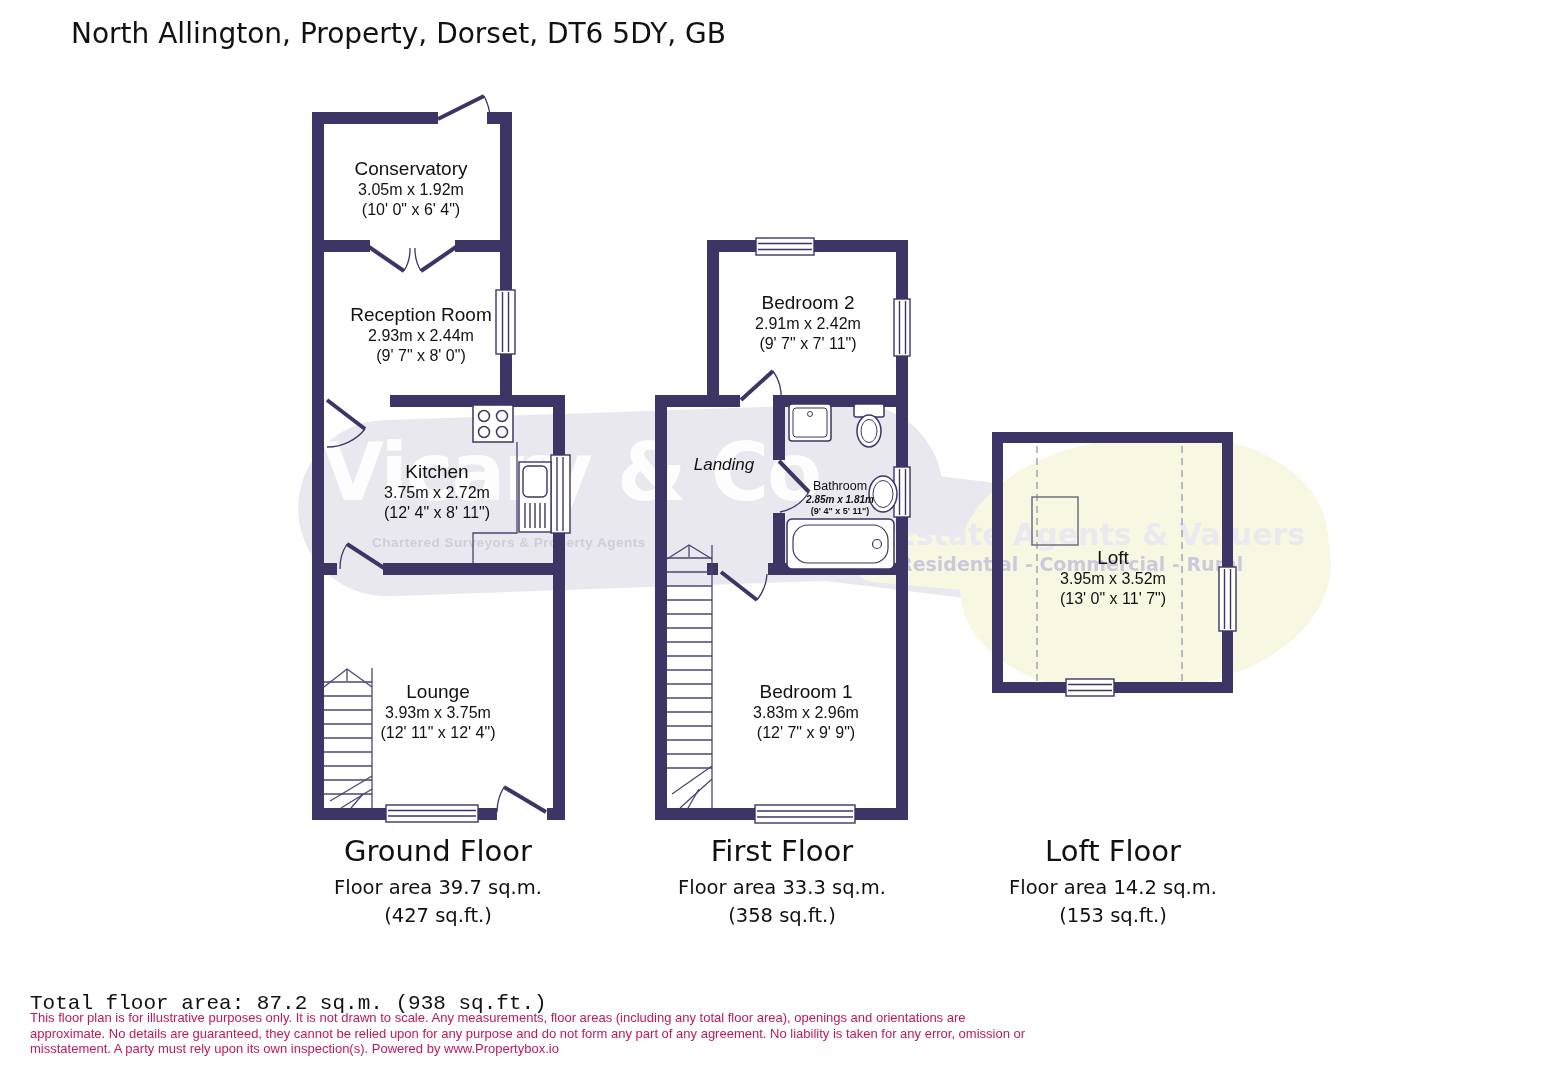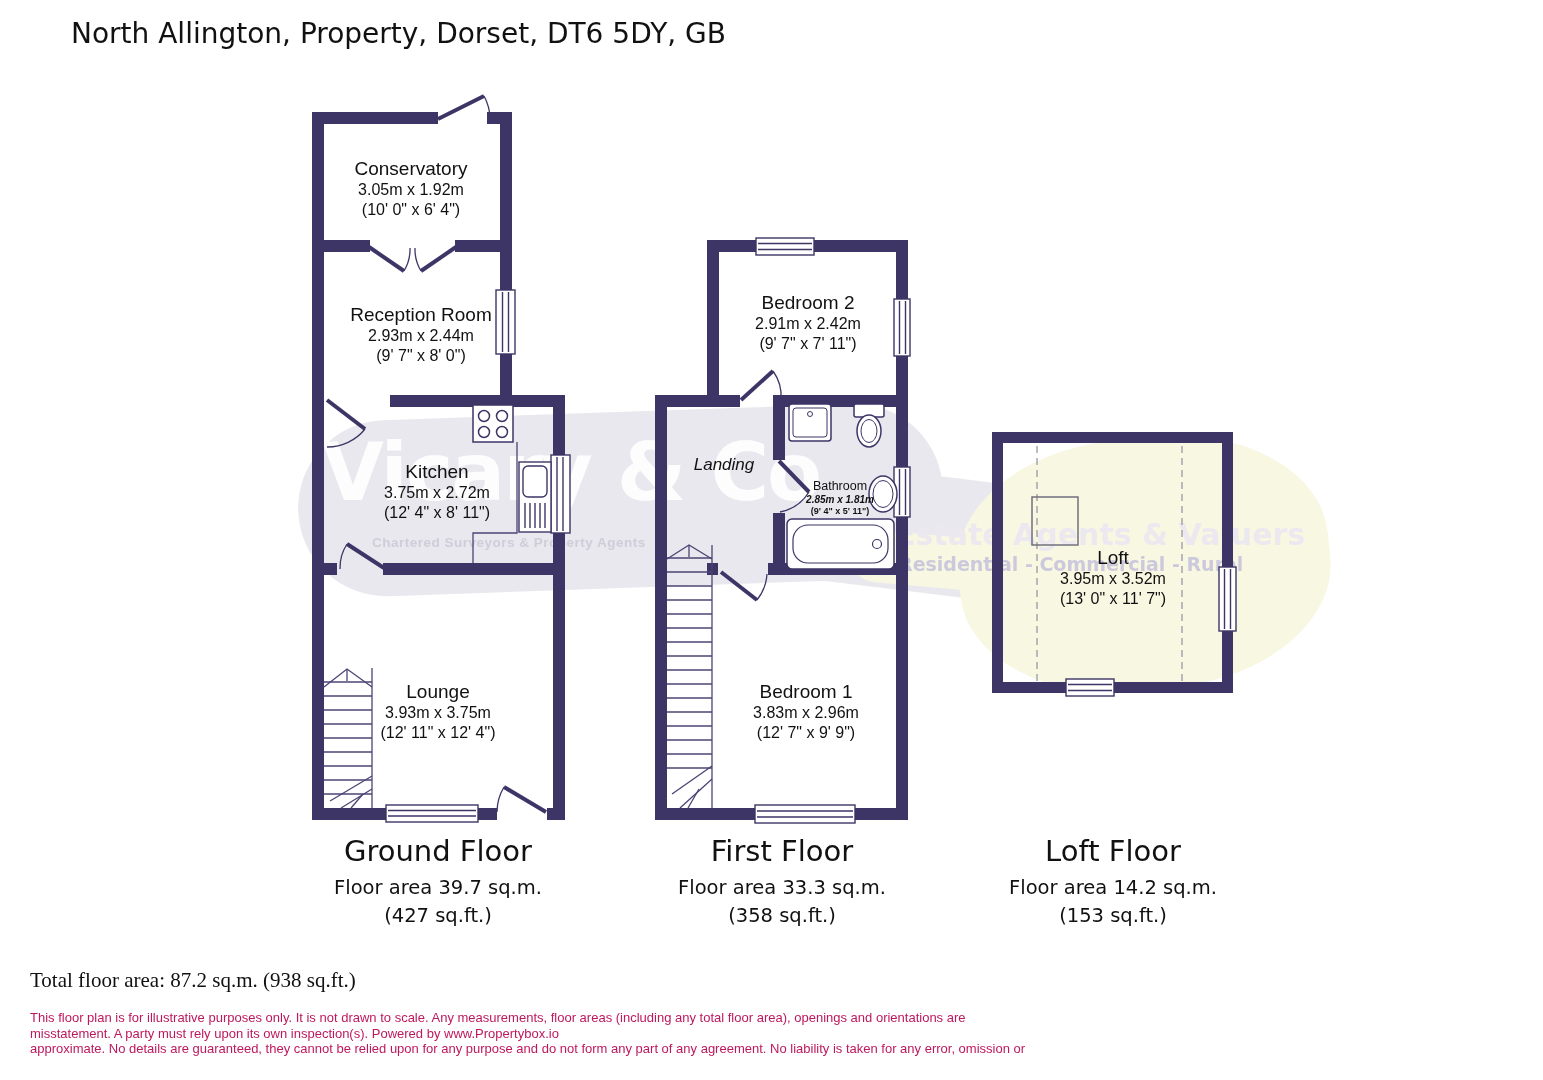--- a/index.html
+++ b/index.html
@@ -22,21 +22,21 @@
   .lbl{position:absolute;z-index:3;text-align:center;line-height:1.22;}
   .lbl .rname{font-size:19px;}
   .lbl .rdim{font-size:16px;}
   .lbl-small .rname{font-size:12.5px;}
   .lbl-small .rdim1{font-size:10px;font-weight:bold;font-style:italic;}
   .lbl-small .rdim2{font-size:9px;font-weight:bold;}
   .landing-lbl{font-size:17px;}
   .caption{position:absolute;z-index:3;text-align:center;font-family:"DejaVu Sans",sans-serif;}
   .cap-title{font-size:29px;}
   .cap-area{font-size:19.5px;line-height:28px;}
-  .total{position:absolute;z-index:3;font-family:Liberation Serif, serif;font-size:21px;}
+  .total{position:absolute;z-index:3;font-family:Liberation Mono, monospace;font-size:21px;margin-top:24px;}
   .title{position:absolute;z-index:3;font-family:"DejaVu Sans",sans-serif;font-size:28px;white-space:nowrap;}
   .disclaimer{position:absolute;z-index:3;font-size:13px;line-height:15.5px;color:#be185d;}
   .disclaimer div{white-space:nowrap;}
 </style>
 </head>
 <body>
 
 <div class="canvas">
 
   <div class="title" style="left:71px;top:17px;">North Allington, Property, Dorset, DT6 5DY, GB</div>
@@ -279,17 +279,17 @@
   <div class="caption cap-title" style="left:313px;top:834px;width:250px;">Ground Floor</div>
   <div class="caption cap-area" style="left:313px;top:874px;width:250px;">Floor area 39.7 sq.m. (427 sq.ft.)</div>
   <div class="caption cap-title" style="left:657px;top:834px;width:250px;">First Floor</div>
   <div class="caption cap-area" style="left:657px;top:874px;width:250px;">Floor area 33.3 sq.m. (358 sq.ft.)</div>
   <div class="caption cap-title" style="left:988px;top:834px;width:250px;">Loft Floor</div>
   <div class="caption cap-area" style="left:988px;top:874px;width:250px;">Floor area 14.2 sq.m. (153 sq.ft.)</div>
 
   <div class="total" style="left:30px;top:968px;">Total floor area: 87.2 sq.m. (938 sq.ft.)</div>
   <div class="disclaimer" style="left:30px;top:1010px;">
     <div>This floor plan is for illustrative purposes only. It is not drawn to scale. Any measurements, floor areas (including any total floor area), openings and orientations are</div>
+    <div>approximate. No details are guaranteed, they cannot be relied upon for any purpose and do not form any part of any agreement. No liability is taken for any error, omission or</div>
     <div>misstatement. A party must rely upon its own inspection(s). Powered by www.Propertybox.io</div>
-    <div>approximate. No details are guaranteed, they cannot be relied upon for any purpose and do not form any part of any agreement. No liability is taken for any error, omission or</div>
   </div>
 
 </div>
 
 </body></html>

